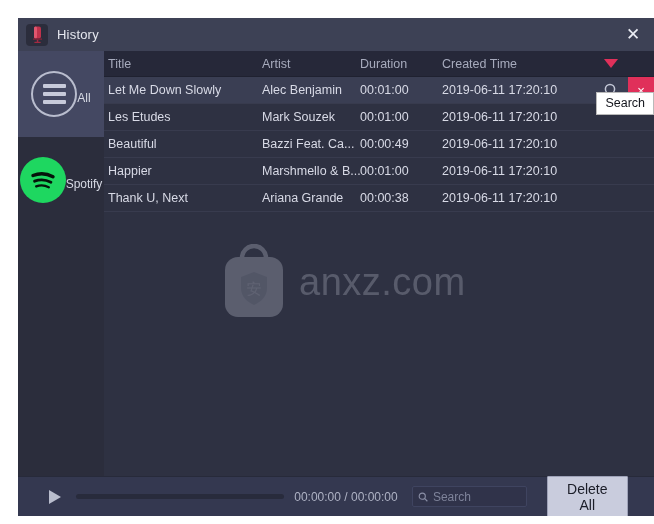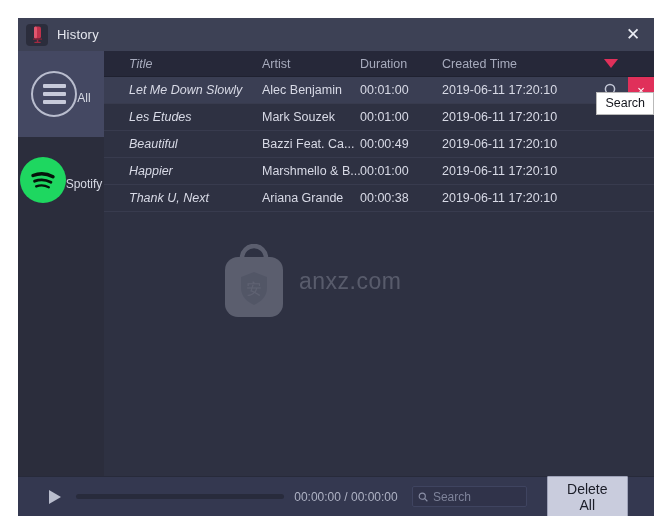--- a/index.html
+++ b/index.html
@@ -160,21 +160,21 @@
     align-items: center;
     color: #d8dae6;
     font-size: 12.5px;
     border-bottom: 1px solid #383b4e;
     position: relative;
     box-sizing: border-box;
     cursor: default;
   }
   .trow.hovered { background: #3a3e53; }
 
-  .c-title    { width: 158px; padding-left: 25px; box-sizing: border-box; overflow: hidden; white-space: nowrap; font-style: italic; }
+  .c-title    { width: 158px; padding-left: 4px; box-sizing: border-box; overflow: hidden; white-space: nowrap; }
   .c-artist   { width: 98px;  box-sizing: border-box; overflow: hidden; white-space: nowrap; }
   .c-duration { width: 82px;  box-sizing: border-box; overflow: hidden; white-space: nowrap; }
   .c-created  { width: 150px; box-sizing: border-box; overflow: hidden; white-space: nowrap; }
   .c-actions  { flex: 1; display: flex; align-items: center; justify-content: flex-end; height: 100%; }
 
   .head .c-duration { text-align: left; }
   .sort-caret {
     width: 0; height: 0;
     border-left: 7px solid transparent;
     border-right: 7px solid transparent;
@@ -235,21 +235,21 @@
     line-height: .86;
   }
   .wm-cn {
     font-size: 48px;
     font-weight: bold;
     color: transparent;
     -webkit-text-stroke: 2.5px #b6bac8;
     letter-spacing: 1px;
   }
   .wm-dom {
-    font-size: 23px;
+    font-size: 38px;
     color: #aeb2c0;
     letter-spacing: .5px;
     margin-top: -4px;
   }
 
   
   .bottombar {
     height: 40px;
     min-height: 40px;
     background: #343850;

